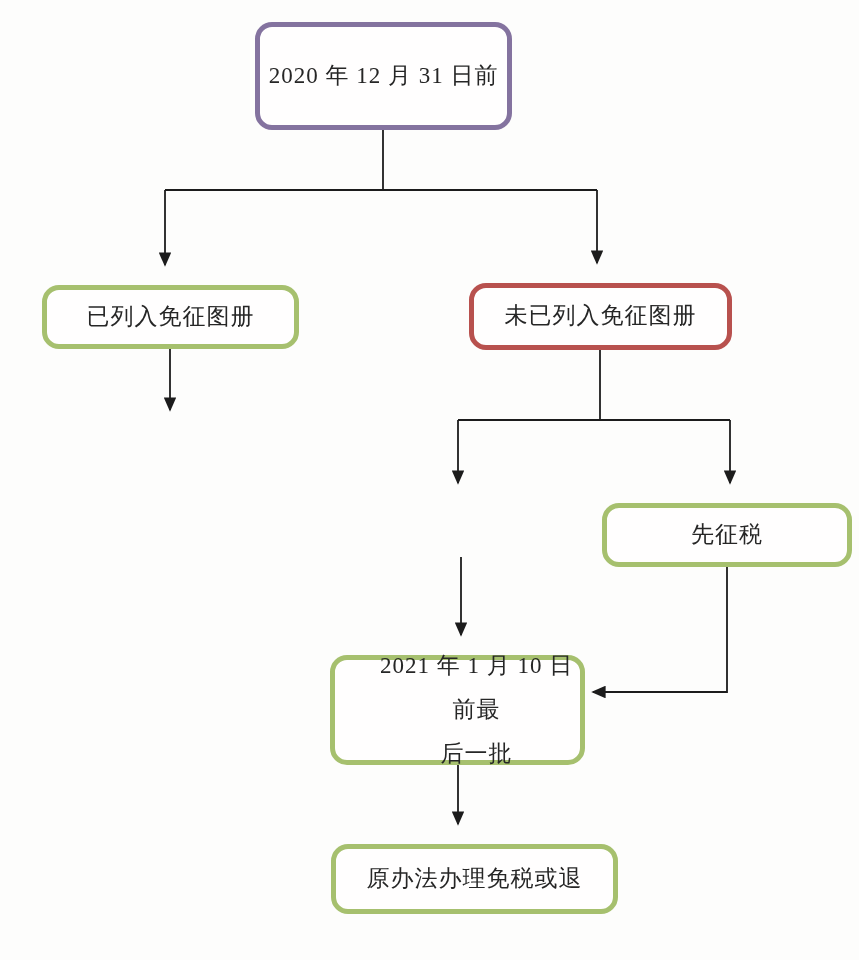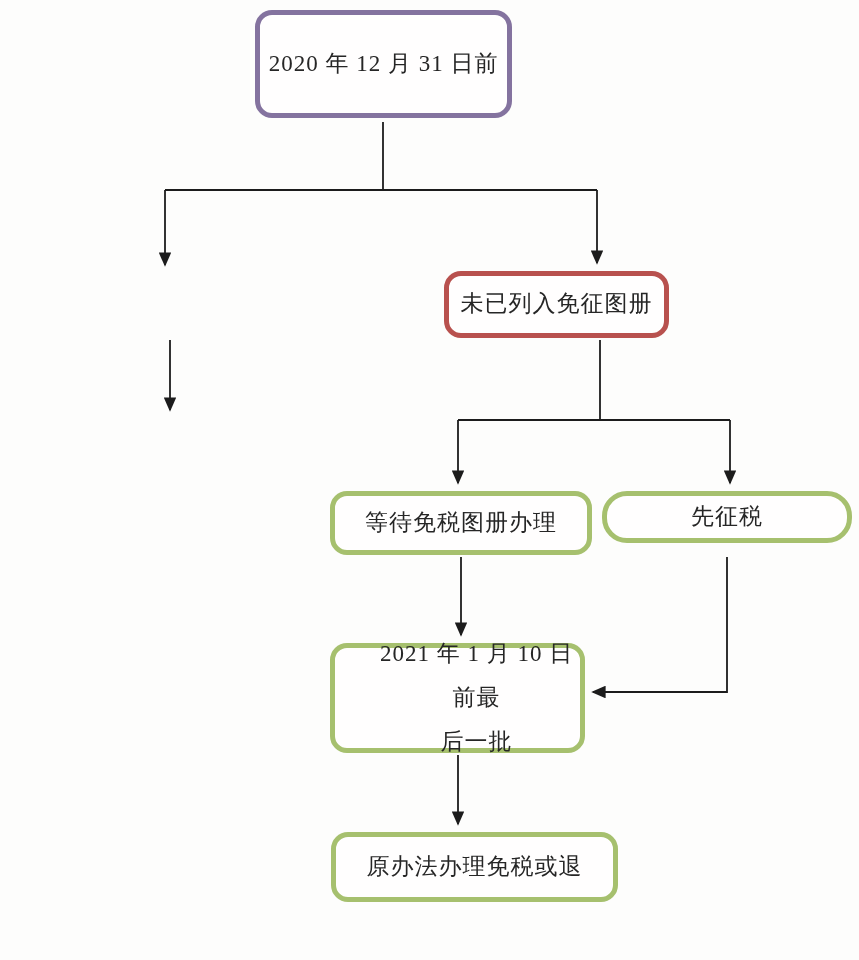--- a/index.html
+++ b/index.html
@@ -37,32 +37,33 @@
     display:flex;
     flex-direction:column;
     align-items:center;
     justify-content:center;
     background:var(--node_fill);
     border-radius:17px;
     font-size:23px;
     letter-spacing:1px;
     line-height:1.92;
     text-align:center;
+    margin-top:12px;
   }
   .node.purple{border:5px solid var(--purple_border);}
   .node.green{border:5px solid var(--green_border);}
   .node.red{border:5px solid var(--red_border);}
 
   
   .n-invoiced   {left:255px; top:10px;  width:257px; height:108px;}
   .n-listed     {left:42px;  top:273px; width:257px; height:64px;}
-  .n-notlisted  {left:444px; top:271px; width:225px; height:67px;justify-content:center;}
+  .n-notlisted  {left:469px; top:271px; width:263px; height:67px;justify-content:center;}
   .n-origexempt {left:42px;  top:418px; width:257px; height:64px;}
   .n-waitcat    {left:330px; top:491px; width:262px; height:64px;}
-  .n-taxfirst   {left:602px; top:491px; width:250px; height:52px;border-radius:25px;}
+  .n-taxfirst   {left:602px; top:491px; width:250px; height:64px;}
   .n-deadline   {left:330px; top:643px; width:255px; height:110px;padding-left:38px;}
   .n-final      {left:331px; top:832px; width:287px; height:70px;}
 </style>
 </head>
 <body>
 
 <div class="canvas">
 
   <svg class="connector-layer" viewBox="0 0 859 960" xmlns="http://www.w3.org/2000/svg">
     <defs>
@@ -87,29 +88,29 @@
 
     <path class="line" marker-end="url(#arrow-down)" d="M727,557 V692 H593"></path>
 
     <path class="line" marker-end="url(#arrow-down)" d="M458,755 V824"></path>
   </svg>
 
   <div class="node purple n-invoiced">
     <div>2020 年 12 月 31 日前</div>
   </div>
 
+  <div class="node green n-listed">
+    <div>已列入免征图册</div>
+  </div>
 
   <div class="node red n-notlisted">
     <div>未已列入免征图册</div>
   </div>
 
 
-  <div class="node green n-waitcat">
-    <div>等待免税图册办理</div>
-  </div>
 
   <div class="node green n-taxfirst">
     <div>先征税</div>
   </div>
 
   <div class="node green n-deadline">
     <div>2021 年 1 月 10 日前最</div>
     <div>后一批</div>
   </div>
 

